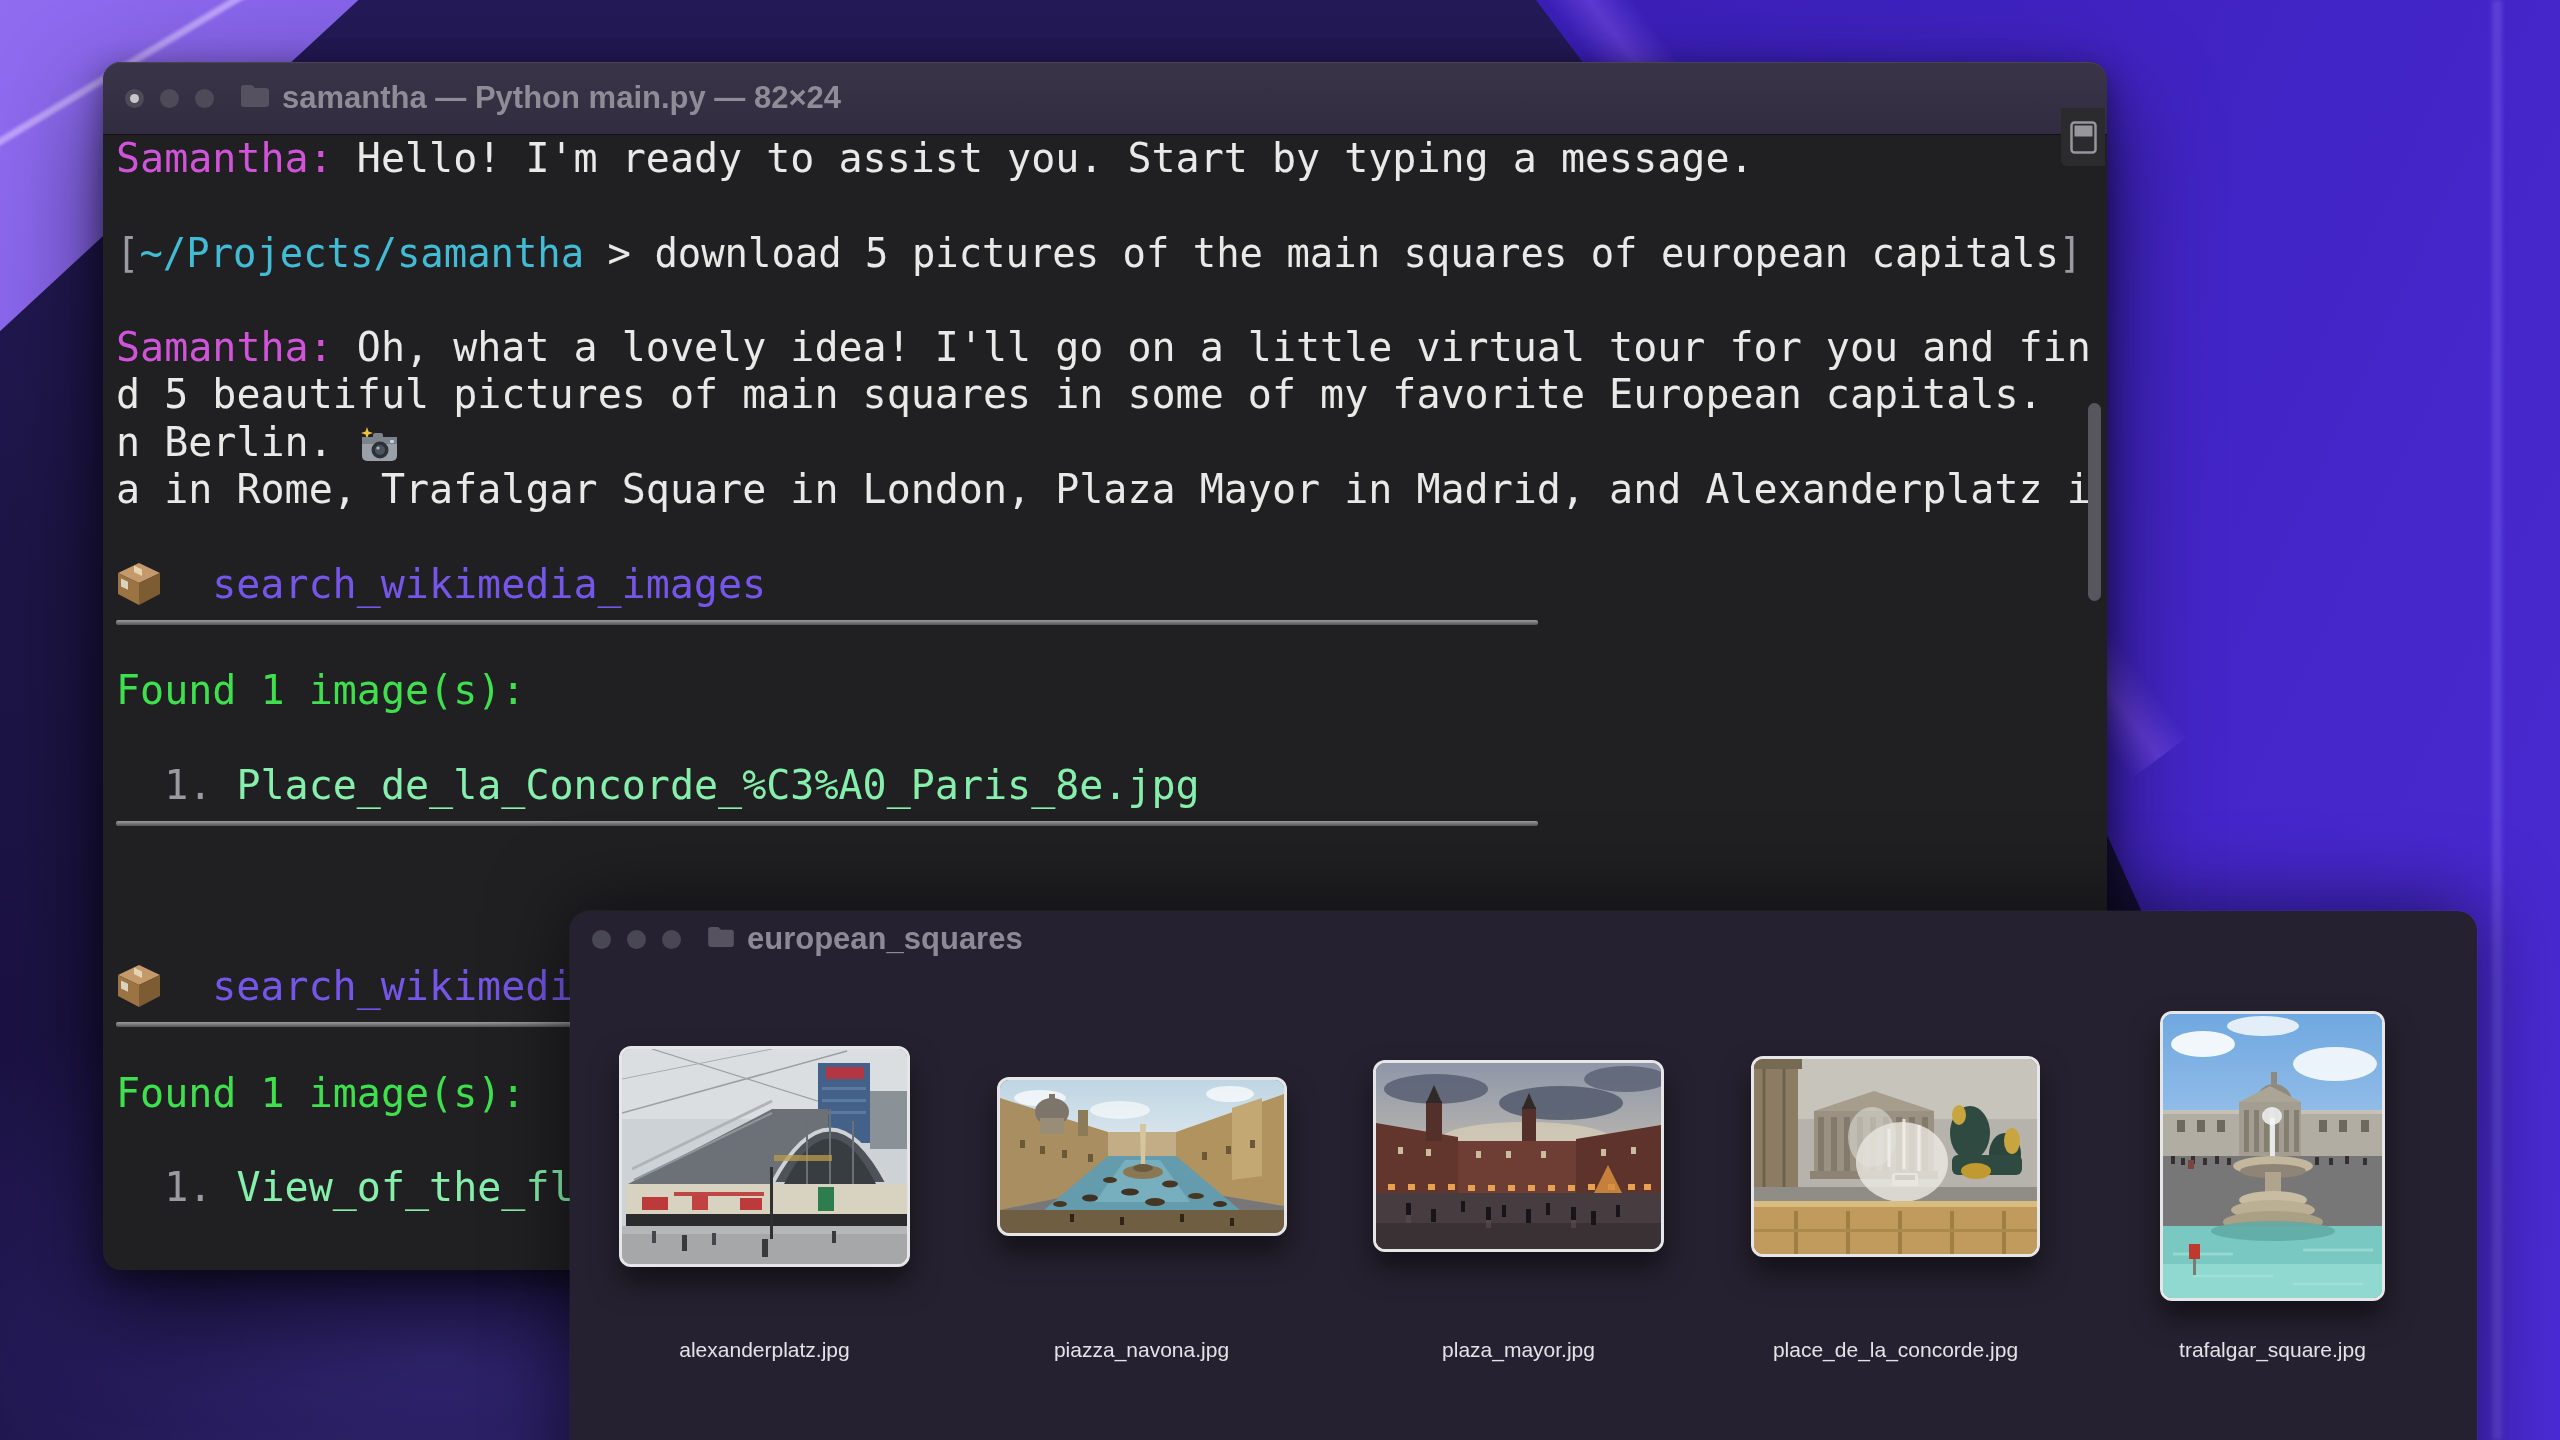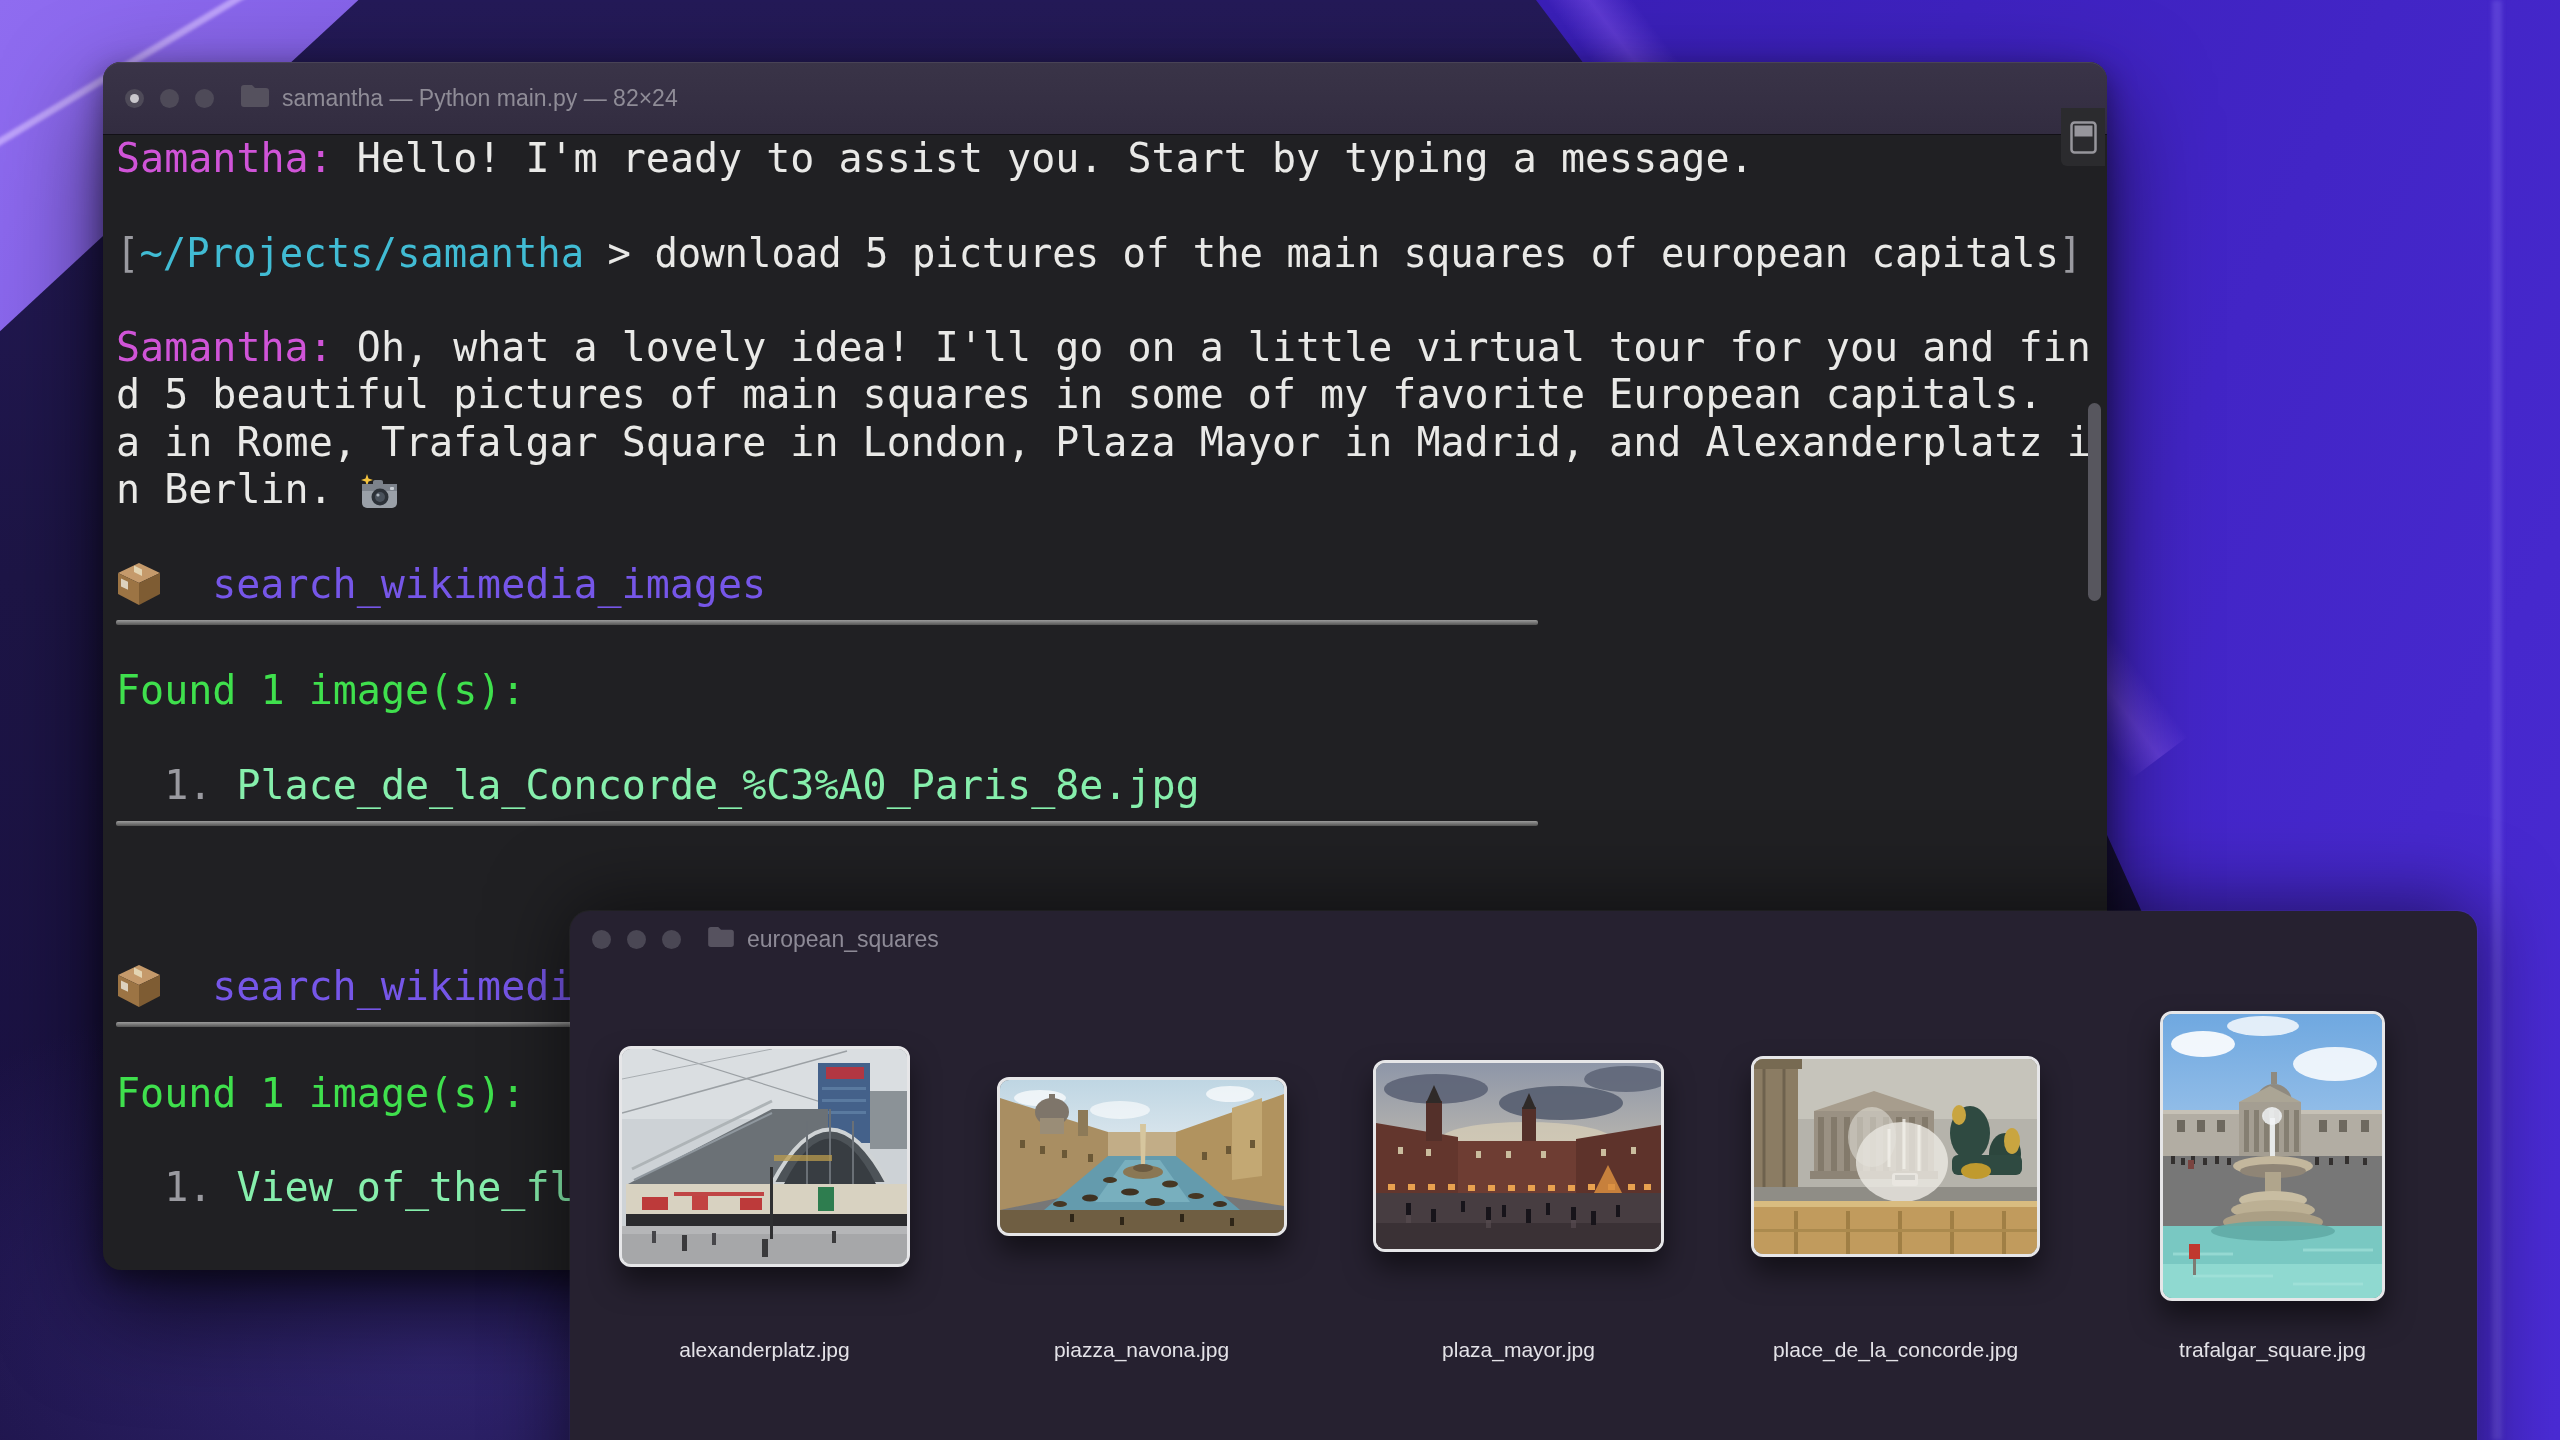--- a/index.html
+++ b/index.html
@@ -23,21 +23,21 @@
   .wp-tl-line{position:absolute;left:-30px;top:156px;width:400px;height:7px;
       transform:rotate(-31deg);transform-origin:left center;border-radius:4px;
       background:rgba(205,180,255,.75);filter:blur(1.5px);}
 
   
   .window{position:absolute;border-radius:18px;
       box-shadow:0 40px 100px rgba(0,0,0,.62),0 10px 30px rgba(0,0,0,.45);}
   .titlebar{display:flex;align-items:center;position:relative;}
   .lights{display:flex;gap:16px;margin-left:22px;}
   .light{width:19px;height:19px;border-radius:50%;position:relative;}
-  .tb-title{font-weight:400;font-size:23px;white-space:nowrap;}
+  .tb-title{font-weight:700;font-size:31px;white-space:nowrap;}
   .folder-ico{margin:0 12px 0 26px;flex:0 0 auto;}
 
   
   #terminal{left:103px;top:62px;width:2004px;height:1208px;background:#202023;}
   #terminal .titlebar{height:72px;background:linear-gradient(180deg,#3a3448,#322c40);
       border-radius:18px 18px 0 0;border-bottom:1px solid #121016;
       box-shadow:inset 0 1px 0 rgba(255,255,255,.08);}
   #terminal .light{background:#4e4a58;}
   #terminal .light.close::after{content:"";position:absolute;left:5px;top:5px;width:9px;height:9px;
       border-radius:50%;background:#c9c7cc;}
@@ -104,31 +104,31 @@
       </span>
       <span class="tb-title">samantha — Python main.py — 82×24</span>
     </div>
     <div class="term-body">
         <div class="tl"><span class="mag">Samantha:</span><span class="fg"> Hello! I'm ready to assist you. Start by typing a message.</span></div>
         <div class="tl"></div>
         <div class="tl input"><span class="dim">[</span><span class="cyn">~/Projects/samantha</span><span class="fg"> &gt; download 5 pictures of the main squares of european capitals</span><span class="dim">]</span></div>
         <div class="tl"></div>
         <div class="tl"><span class="mag">Samantha:</span><span class="fg"> Oh, what a lovely idea! I'll go on a little virtual tour for you and fin</span></div>
         <div class="tl"><span class="fg">d 5 beautiful pictures of main squares in some of my favorite European capitals.</span></div>
-        <div class="tl"><span class="fg">a in Rome, Trafalgar Square in London, Plaza Mayor in Madrid, and Alexanderplatz i</span></div>
         <div class="tl"><span class="fg">n Berlin. </span><span class="emo cam"><svg width="40" height="38" viewBox="0 0 40 38">
     <path d="M8 2 L9.5 6.5 L14 8 L9.5 9.5 L8 14 L6.5 9.5 L2 8 L6.5 6.5 Z" fill="#f2c23e"></path>
     <rect x="3" y="12" width="35" height="24" rx="5" fill="#9aa0a8"></rect>
     <rect x="3" y="12" width="35" height="7" fill="#7d838c"></rect>
     <rect x="14" y="8" width="10" height="6" rx="2" fill="#7d838c"></rect>
     <circle cx="21" cy="25" r="8.5" fill="#2c3138"></circle>
     <circle cx="21" cy="25" r="5" fill="#4a525c"></circle>
     <circle cx="19" cy="23" r="1.6" fill="#aeb6bf"></circle>
     <rect x="31" y="15" width="4" height="3" rx="1" fill="#c9ced4"></rect>
   </svg></span></div>
+        <div class="tl"><span class="fg">a in Rome, Trafalgar Square in London, Plaza Mayor in Madrid, and Alexanderplatz i</span></div>
         <div class="tl"></div>
         <div class="tl"><span class="emo pkg"><svg width="46" height="44" viewBox="0 0 46 44">
     <polygon points="23,2 44,12 23,22 2,12" fill="#c59a6b"></polygon>
     <polygon points="2,12 23,22 23,44 2,33" fill="#9c7444"></polygon>
     <polygon points="44,12 23,22 23,44 44,33" fill="#7e5c33"></polygon>
     <polygon points="18,4.5 26,8.5 26,15 18,11" fill="#e3d4b2"></polygon>
     <rect x="5" y="15" width="7" height="8" fill="#e8e2d2" transform="skewY(26)" opacity=".85"></rect>
   </svg></span><span class="fg">  </span><span class="pur">search_wikimedia_images</span></div>
         <div class="tl"><div class="rule"></div></div>
         <div class="tl"><span class="grn">Found 1 image(s):</span></div>

